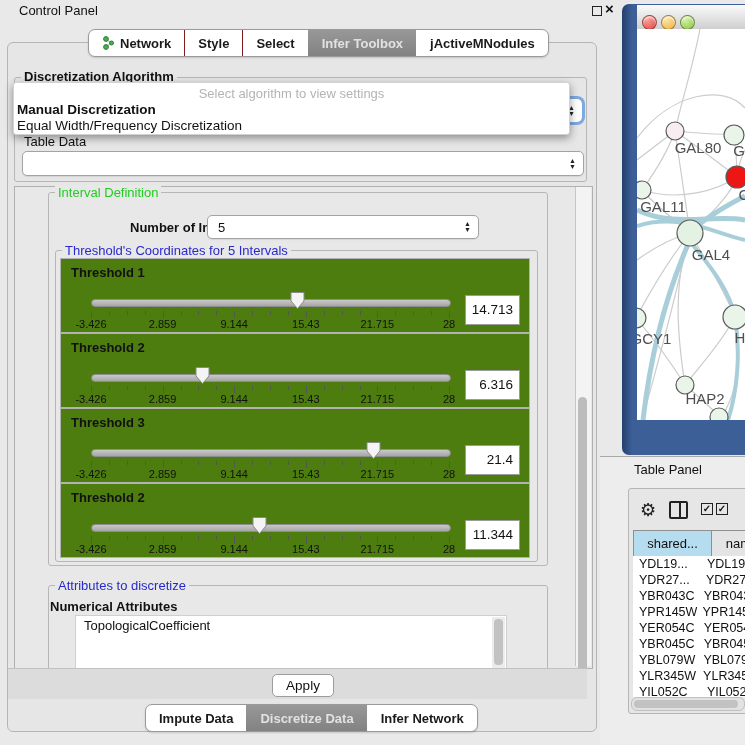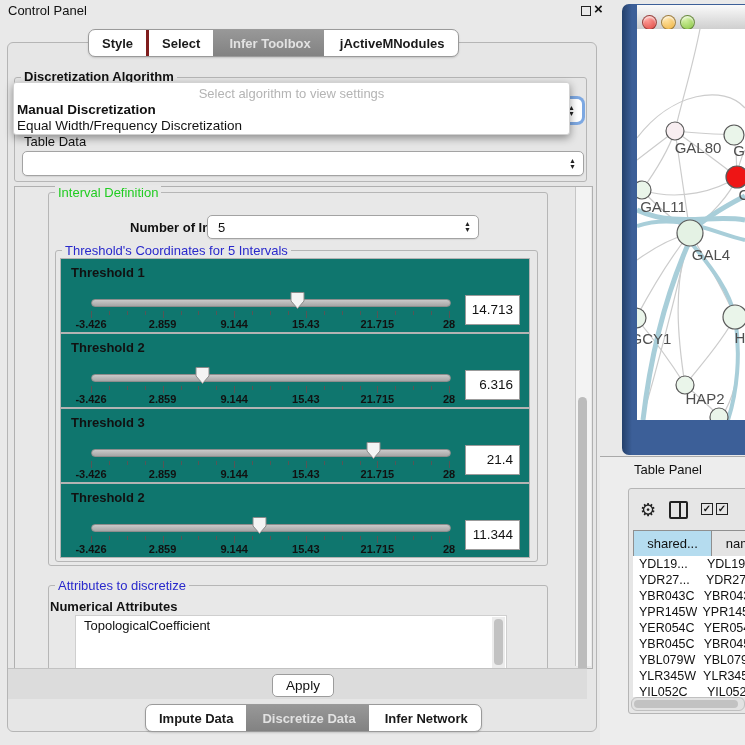--- a/index.html
+++ b/index.html
@@ -1,27 +1,27 @@
 <!DOCTYPE html>
 <html><head>
 <meta charset="utf-8">
 <style>
   html,body{margin:0;padding:0;width:745px;height:745px;overflow:hidden;
     background:#e9e9e9;font-family:"Liberation Sans",sans-serif;color:#111;}
   .abs{position:absolute;}
   
-  #titlebar{left:0;top:0;width:600px;height:20px;text-align:center;}
+  #titlebar{left:11px;top:0;width:600px;height:20px;text-align:center;}
   #cp-title{left:8px;top:3px;font-size:13px;}
   #float-icon{left:581px;top:6px;width:8px;height:8px;border:1.5px solid #222;}
   #close-icon{left:594px;top:0px;font-size:15px;font-weight:bold;}
   .tabbar{display:flex;background:#fff;border:1px solid #9a9a9a;border-radius:7px;
     overflow:hidden;height:26px;box-shadow:0 1px 2px rgba(0,0,0,.15);}
   .tabseg{display:flex;align-items:center;gap:5px;padding:0 13px;font-size:13px;
     font-weight:bold;color:#1a1a1a;white-space:nowrap;}
-  .tabseg:not(:first-child){border-left:3px solid #7f1d1d;}
+  .tabseg:not(:first-child){border-left:1px solid #7f1d1d;}
   .tabseg.active{background:linear-gradient(#989898,#828282);color:#e2e2e2;border-color:transparent;}
   .tabseg.active + .tabseg{border-left-color:transparent;}
   #main-panel{left:7px;top:42px;width:588px;height:688px;background:#e6e6e6;
     border:1px solid #b5b5b5;border-radius:6px;}
   .groupbox{position:absolute;border:1px solid #b6b6b6;border-radius:3px;}
   .grouplab{position:absolute;font-size:13px;background:#e6e6e6;padding:0 3px;white-space:nowrap;}
   .combo{position:absolute;background:#fff;border:1px solid #a3a3a3;border-radius:5px;
     font-size:13px;display:flex;align-items:center;padding-left:10px;
     box-shadow:inset 0 1px 0 #fff,0 1px 1px rgba(0,0,0,.08);}
   .stepper{position:absolute;right:7px;top:50%;transform:translateY(-50%);
@@ -38,27 +38,27 @@
     box-shadow:0 0 0 3px #7da8e2;z-index:30;}
   
   #viewport{left:14px;top:186px;width:577px;height:481px;border:1px solid #b0b0b0;
     background:#e8e8e8;}
   #vscroll-track{left:575px;top:187px;width:15px;height:479px;background:#f3f3f3;
     border-left:1px solid #c6c6c6;z-index:3;}
   #vscroll-thumb{left:578px;top:210px;width:9px;height:292px;background:#bcbcbc;border-radius:5px;}
   .green{color:#22cc22;}
   .blue{color:#2929cc;}
   
-  .tbox{position:absolute;left:0;width:468px;height:73px;background:#0f766e;border:1px solid #b3b3b3;}
+  .tbox{position:absolute;left:0;width:468px;height:73px;background:#4d7c0f;border:1px solid #b3b3b3;}
   .tlabel{position:absolute;left:10px;top:6px;font-weight:bold;font-size:13px;}
   .track{position:absolute;left:30px;top:40px;width:358px;height:6px;
     background:linear-gradient(#c9c9c9,#a6a6a6);border:1px solid #8d8d8d;border-radius:4px;}
   .thumb{position:absolute;top:32px;}
   .tick{position:absolute;top:52px;width:1px;background:#555;}
-  .ticklab{position:absolute;top:59px;font-size:11px;font-weight:bold;
+  .ticklab{position:absolute;top:59px;font-size:11px;font-weight:normal;
     transform:translateX(-50%);color:#111;white-space:nowrap;}
   .vfield{position:absolute;left:404px;top:36px;width:47px;height:28px;background:#fff;
     border:1px solid #9b9b9b;font-size:13.5px;text-align:right;line-height:28px;padding-right:6px;}
   
   #attr-list{left:75px;top:615px;width:430px;height:52px;background:#fff;
     border:1px solid #cfcfcf;overflow:hidden;z-index:2;}
   .attr-item{height:19px;line-height:19px;padding-left:8px;font-size:13px;white-space:nowrap;}
   #attr-scroll{position:absolute;right:1px;top:1px;width:13px;height:60px;background:#ececec;}
   #attr-thumb{position:absolute;left:2px;top:2px;width:9px;height:46px;background:#c2c2c2;border-radius:4px;}
   
@@ -99,20 +99,30 @@
 <body>
 
 <div class="abs" id="titlebar">
   <div class="abs" id="cp-title">Control Panel</div>
   <div class="abs" id="float-icon"></div>
   <div class="abs" id="close-icon">×</div>
 </div>
 
 <div class="abs" style="left:88px;top:29px;z-index:6">
   <div class="tabbar" id="top-tabs">
+      <div class="tabseg">
+        <svg width="13" height="14">
+          <line x1="4" y1="3" x2="9" y2="7" stroke="#9c9c9c"></line>
+          <line x1="4" y1="11" x2="9" y2="7" stroke="#9c9c9c"></line>
+          <circle cx="4" cy="3" r="2.4" fill="#4caf50" stroke="#2d7d32"></circle>
+          <circle cx="4" cy="11" r="2.4" fill="#4caf50" stroke="#2d7d32"></circle>
+          <circle cx="9.5" cy="7" r="2" fill="#4caf50" stroke="#2d7d32"></circle>
+        </svg>
+        <span>Network</span>
+      </div>
       <div class="tabseg">
         <span>Style</span>
       </div>
       <div class="tabseg">
         <span>Select</span>
       </div>
       <div class="tabseg active">
         <span>Infer Toolbox</span>
       </div>
       <div class="tabseg">

